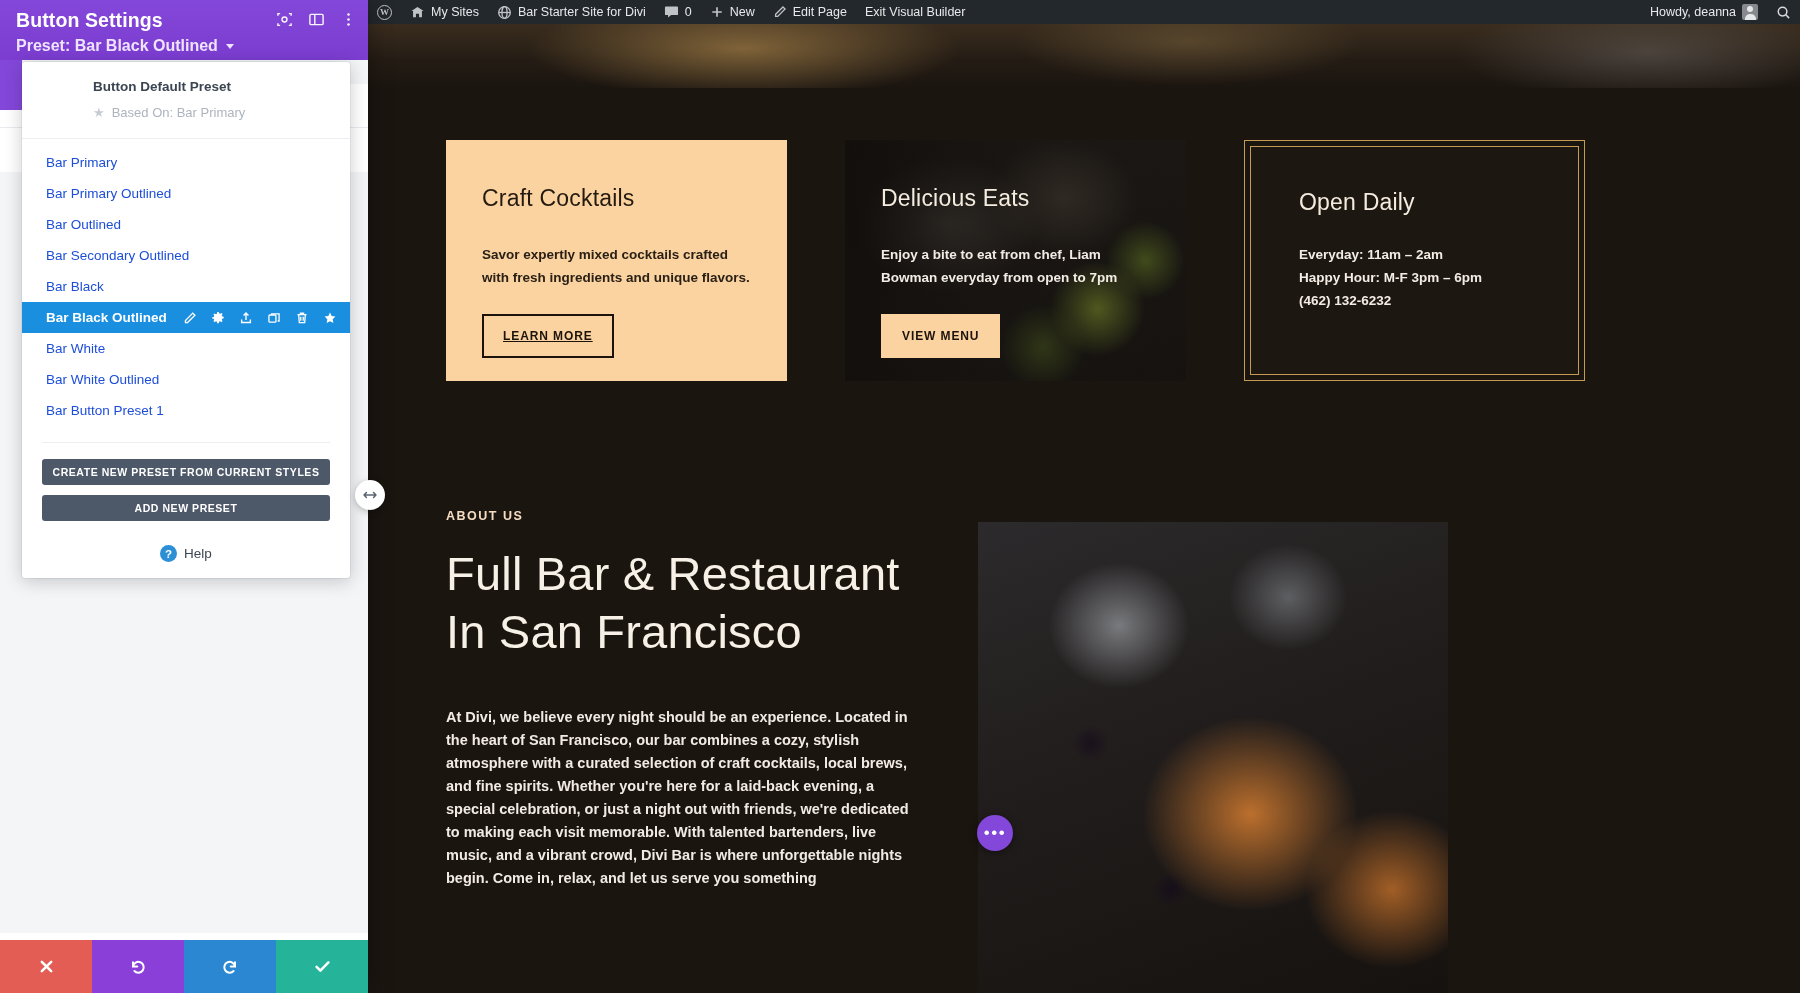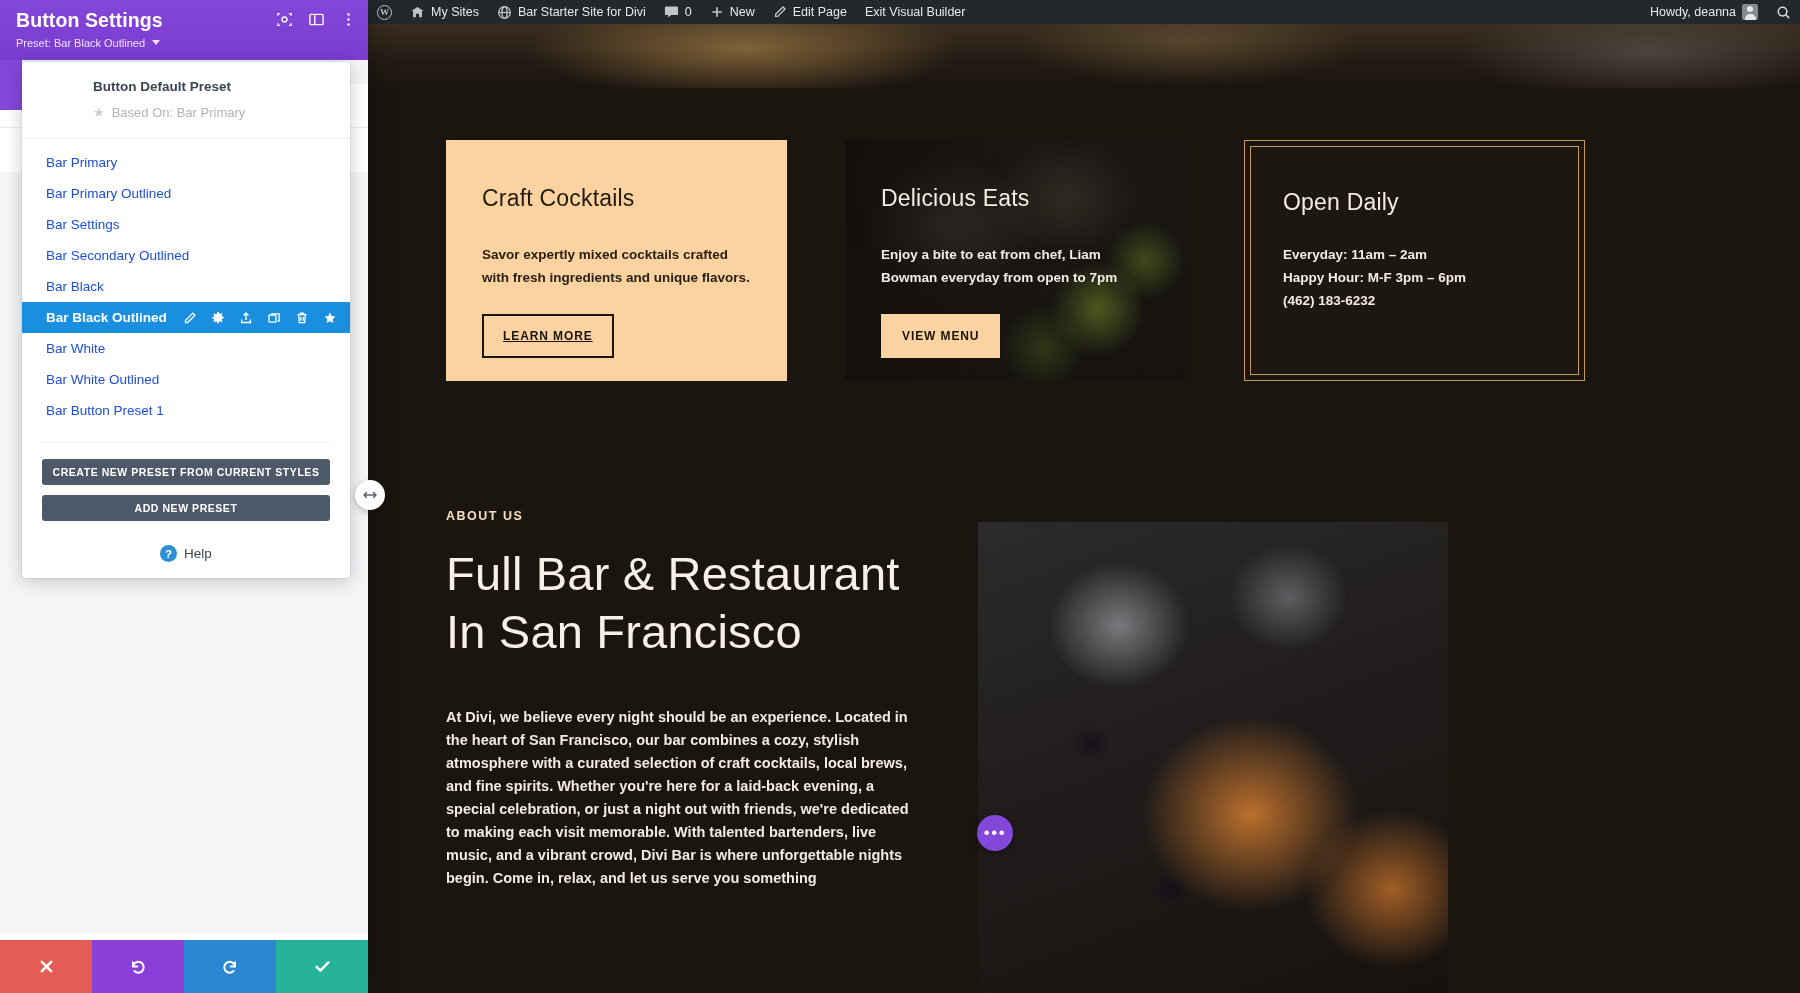--- a/index.html
+++ b/index.html
@@ -58,21 +58,21 @@
   .modal-header {
     background: #7b3fd1;
     background: linear-gradient(180deg,#8347d9 0%, #7b3cd0 100%);
     padding: 9px 20px 10px 16px; color: #fff; position: relative;
     min-height: 60px;
   }
   .modal-title {
     font-size: 19.5px; font-weight: 700; letter-spacing: .1px; line-height: 22px;
   }
   .modal-preset-line {
-    font-size: 11px; margin-top: 6px; color: #efe4ff; font-weight: 400;
+    font-size: 16px; margin-top: 6px; color: #efe4ff; font-weight: 700;
   }
   .caret-down {
     display: inline-block; width: 0; height: 0; margin-left: 4px;
     border-left: 4px solid transparent; border-right: 4px solid transparent;
     border-top: 5px solid #efe4ff; vertical-align: 2px;
   }
   .header-icons {
     position: absolute; right: 10px; top: 10px; display: flex; gap: 13px; align-items: center;
   }
   .hi {
@@ -238,20 +238,21 @@
   .card-2 .card-title { color: #f5ece0; }
   .card-2 .card-body { color: #f2ece4; }
   .card-2 .card-btn { background: #fbd3a0; color: #1c140c; border: 2px solid #fbd3a0; }
 
   
   .card-3 {
     background: #1d1711;
     border: 1px solid #c69a52;
     outline: 3px solid #1b1510; outline-offset: -5px;
     box-shadow: inset 0 0 0 5px #1b1510, inset 0 0 0 6px #c69a52;
+    padding-left: 16px;
   }
   .card-3 .card-inner { padding-top: 47px; padding-left: 38px; }
   .card-3 .card-title { color: #f5ece0; }
   .card-3 .card-body { color: #f2ece4; line-height: 23px; margin-top: 27px; }
 
   
   .about {
     position: absolute; left: 78px; top: 485px; width: 500px;
   }
   .eyebrow {
@@ -322,21 +323,21 @@
           <div class="card-btn">VIEW MENU</div>
         </div>
       </div>
 
       <div class="card card-3">
         <div class="card-inner">
           <div class="card-title">Open Daily</div>
           <div class="card-body">
             <div>Everyday: 11am – 2am</div>
             <div>Happy Hour: M-F 3pm – 6pm</div>
-            <div>(462) 183-6232</div>
+            <div>(462) 132-6232</div>
           </div>
         </div>
       </div>
 
     </div>
 
     <div class="about">
       <div class="eyebrow">ABOUT US</div>
       <div class="about-h1">
         <div>Full Bar &amp; Restaurant</div>
@@ -480,21 +481,21 @@
 
       <div class="preset-list">
 
         <div class="preset-item">
           <span class="pname">Bar Primary</span>
         </div>
         <div class="preset-item">
           <span class="pname">Bar Primary Outlined</span>
         </div>
         <div class="preset-item">
-          <span class="pname">Bar Settings</span>
+          <span class="pname">Bar Outlined</span>
         </div>
         <div class="preset-item">
           <span class="pname">Bar Secondary Outlined</span>
         </div>
         <div class="preset-item">
           <span class="pname">Bar Black</span>
         </div>
 
         <div class="preset-item active">
           <span class="pname">Bar Black Outlined</span>

